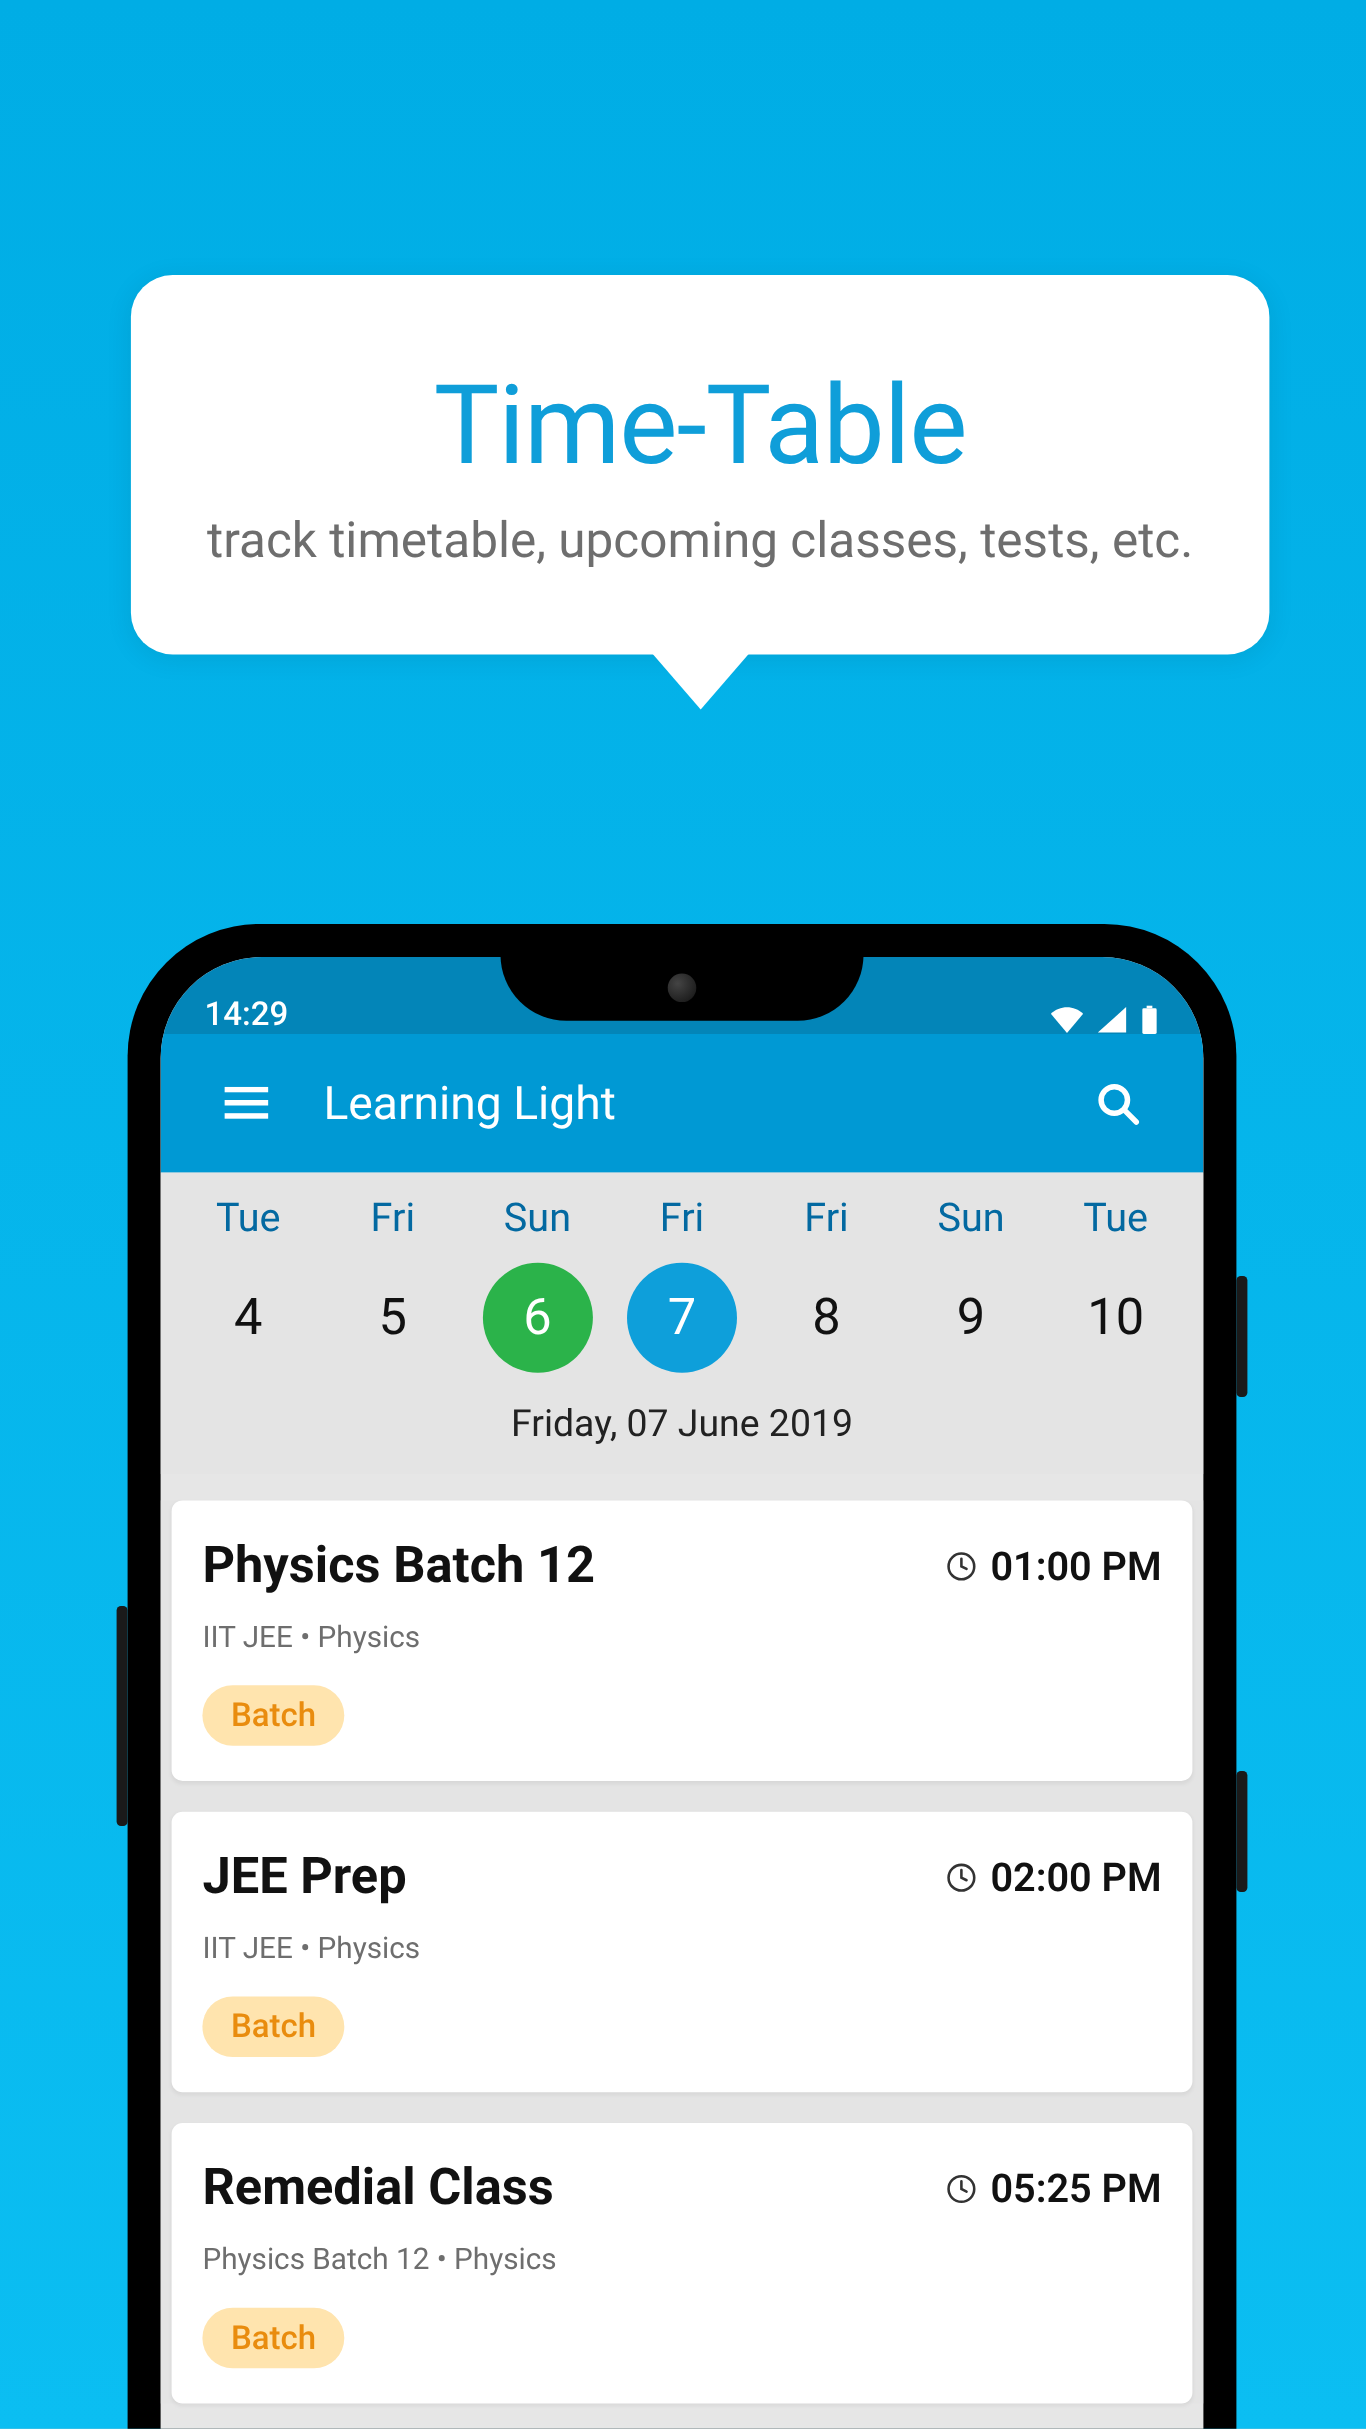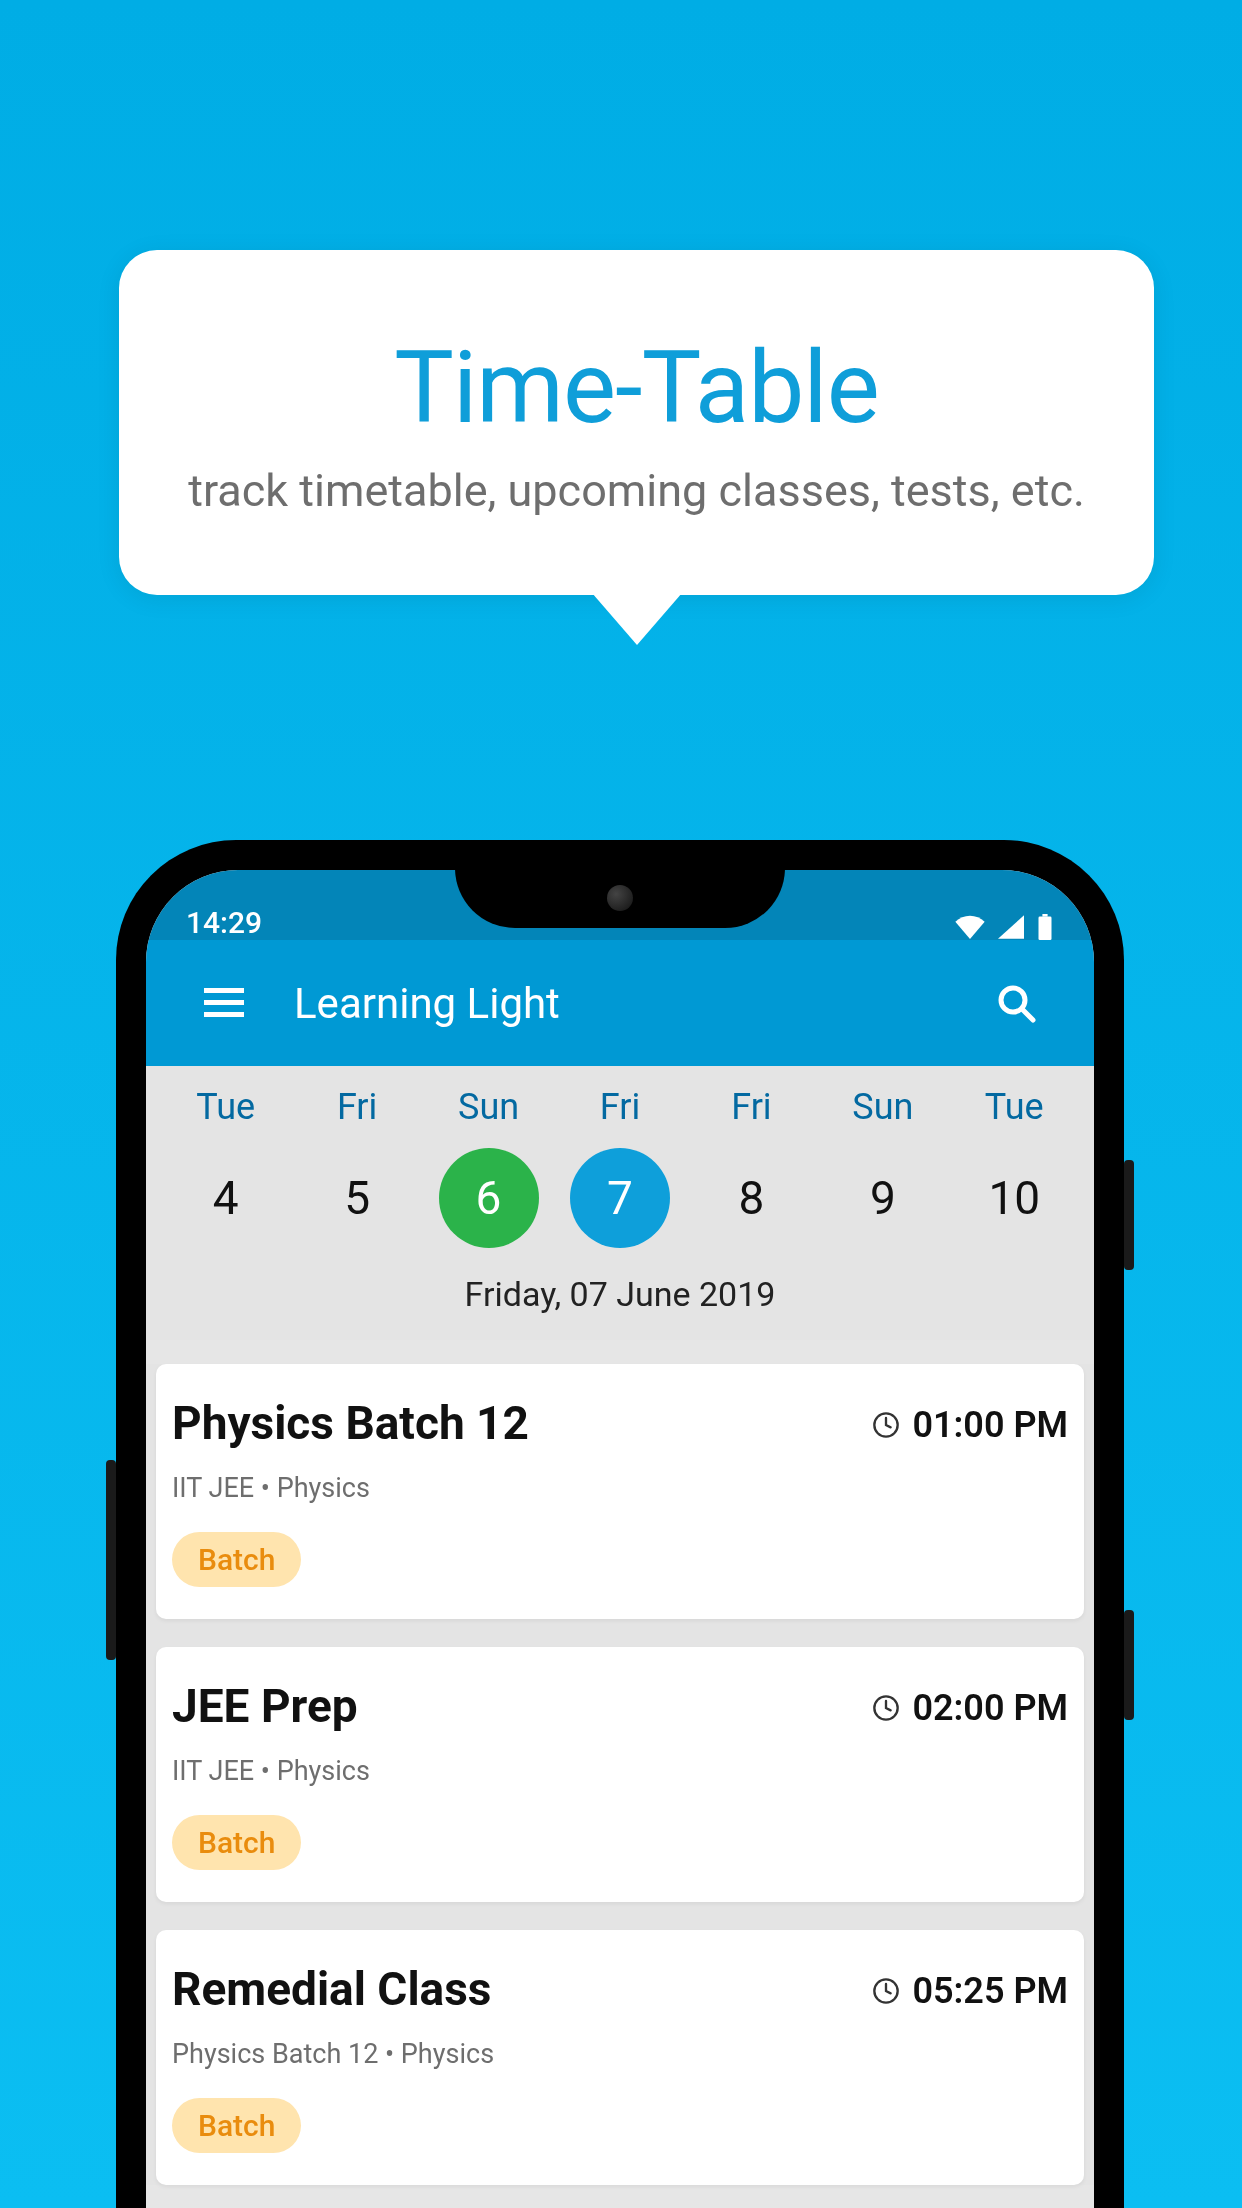--- a/index.html
+++ b/index.html
@@ -164,21 +164,21 @@
   color: #222;
   margin-top: 26px;
 }
 
 
 .list { padding: 0; background:#E4E4E4; }
 .card {
   background:#fff;
   border-radius: 10px;
   margin: 14px 10px 28px;
-  padding: 32px 16px 32px;
+  padding: 32px 28px 32px;
   box-shadow: 0 2px 4px rgba(0,0,0,0.06);
 }
 .card:first-child { margin-top: 24px; }
 .card-head {
   display:flex; justify-content:space-between; align-items:baseline;
 }
 .class-title {
   font-size: 46px;
   font-weight: 700;
   color: #111;

